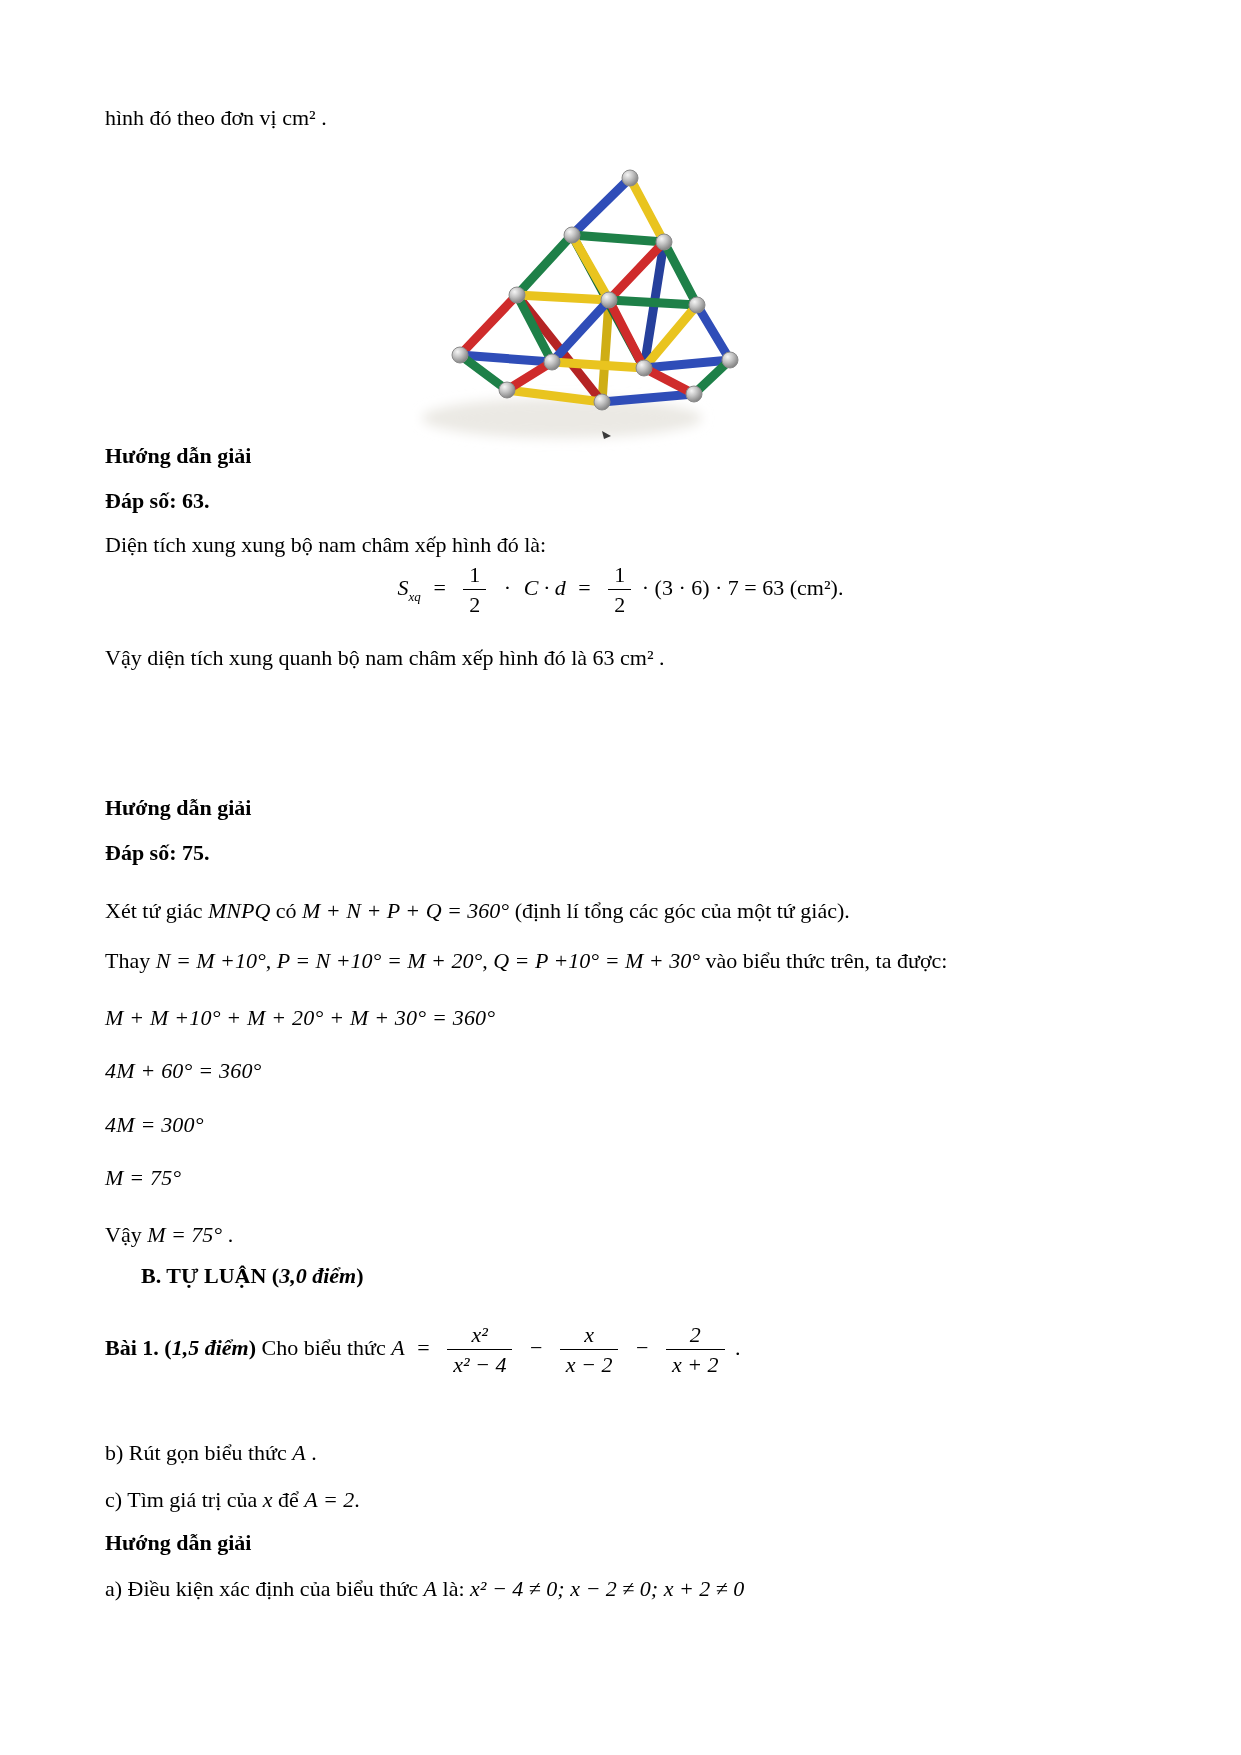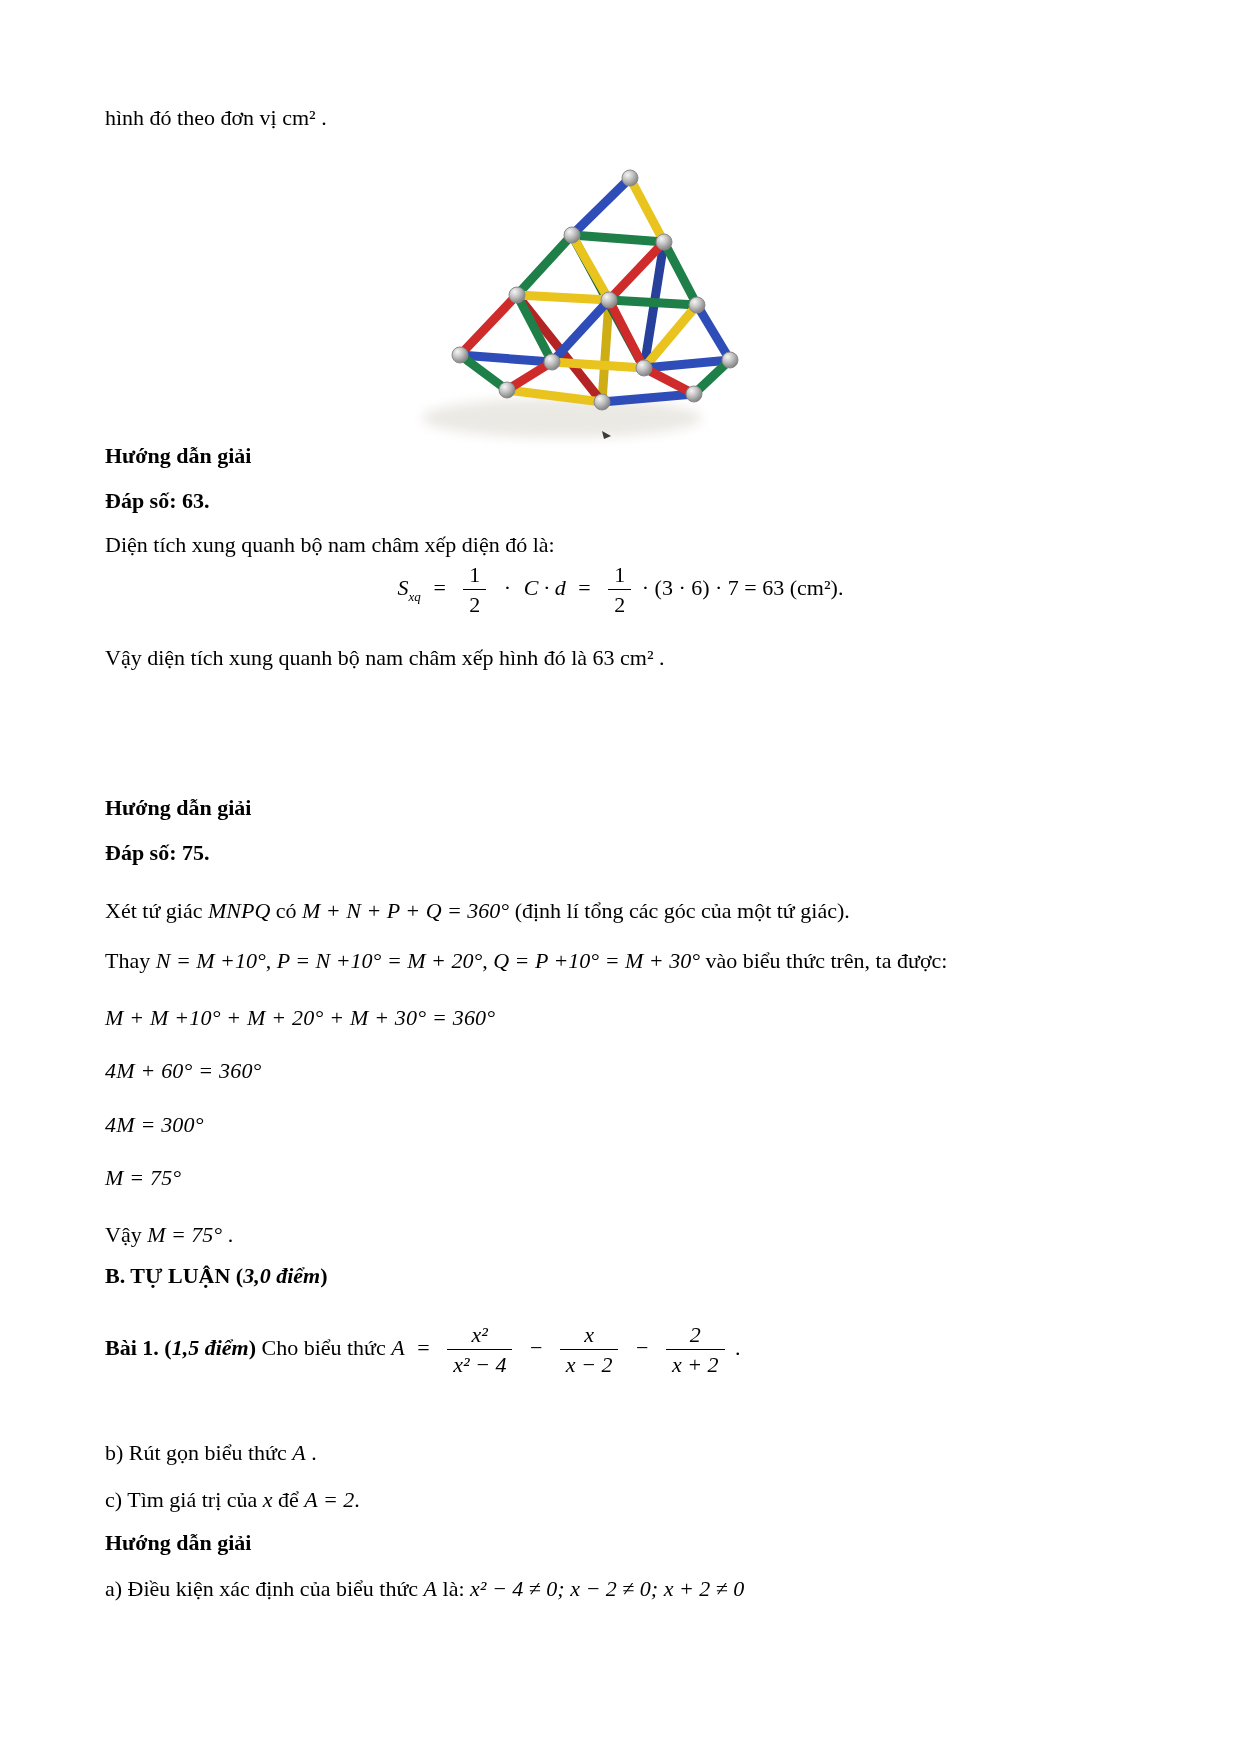--- a/index.html
+++ b/index.html
@@ -107,21 +107,21 @@
 
   <div class="abs b" style="top:443px;">
     <span>Hướng dẫn giải</span>
   </div>
 
   <div class="abs b" style="top:488px;">
     <span>Đáp số: 63.</span>
   </div>
 
   <div class="abs" style="top:532px;">
-    <span>Diện tích xung quanh bộ nam châm xếp diện đó là:</span>
+    <span>Diện tích xung xung bộ nam châm xếp hình đó là:</span>
   </div>
 
   <div class="math-center" style="top:562px;">
     <span class="it">S</span><sub class="vsub">xq</sub>
     <span class="op">=</span>
     <span class="frac"><span class="num">1</span><span class="den">2</span></span>
     <span class="op">·</span>
     <span class="it">C · d</span>
     <span class="op">=</span>
     <span class="frac"><span class="num">1</span><span class="den">2</span></span>
@@ -159,21 +159,21 @@
     <span>4M  = 300°</span>
   </div>
   <div class="abs it mline" style="top:1165px;">
     <span>M = 75°</span>
   </div>
 
   <div class="abs" style="top:1222px;">
     <span>Vậy </span><span class="it">M = 75°</span><span> .</span>
   </div>
 
-  <div class="abs" style="top:1263px;">
+  <div class="abs" style="top:1263px;margin-left:36px;">
     <span class="b">B. TỰ LUẬN (</span><span class="bi">3,0 điểm</span><span class="b">)</span>
   </div>
 
   <div class="abs" style="top:1305px;width:1080px;line-height:86px;">
     <span class="b">Bài 1.</span><span class="b"> (</span><span class="bi">1,5 điểm</span><span class="b">) </span><span>Cho biểu thức </span>
     <span class="it">A</span>
     <span class="op">=</span>
     <span class="frac fr-it"><span class="num">x²</span><span class="den">x² − 4</span></span>
     <span class="op">−</span>
     <span class="frac fr-it"><span class="num">x</span><span class="den">x − 2</span></span>

